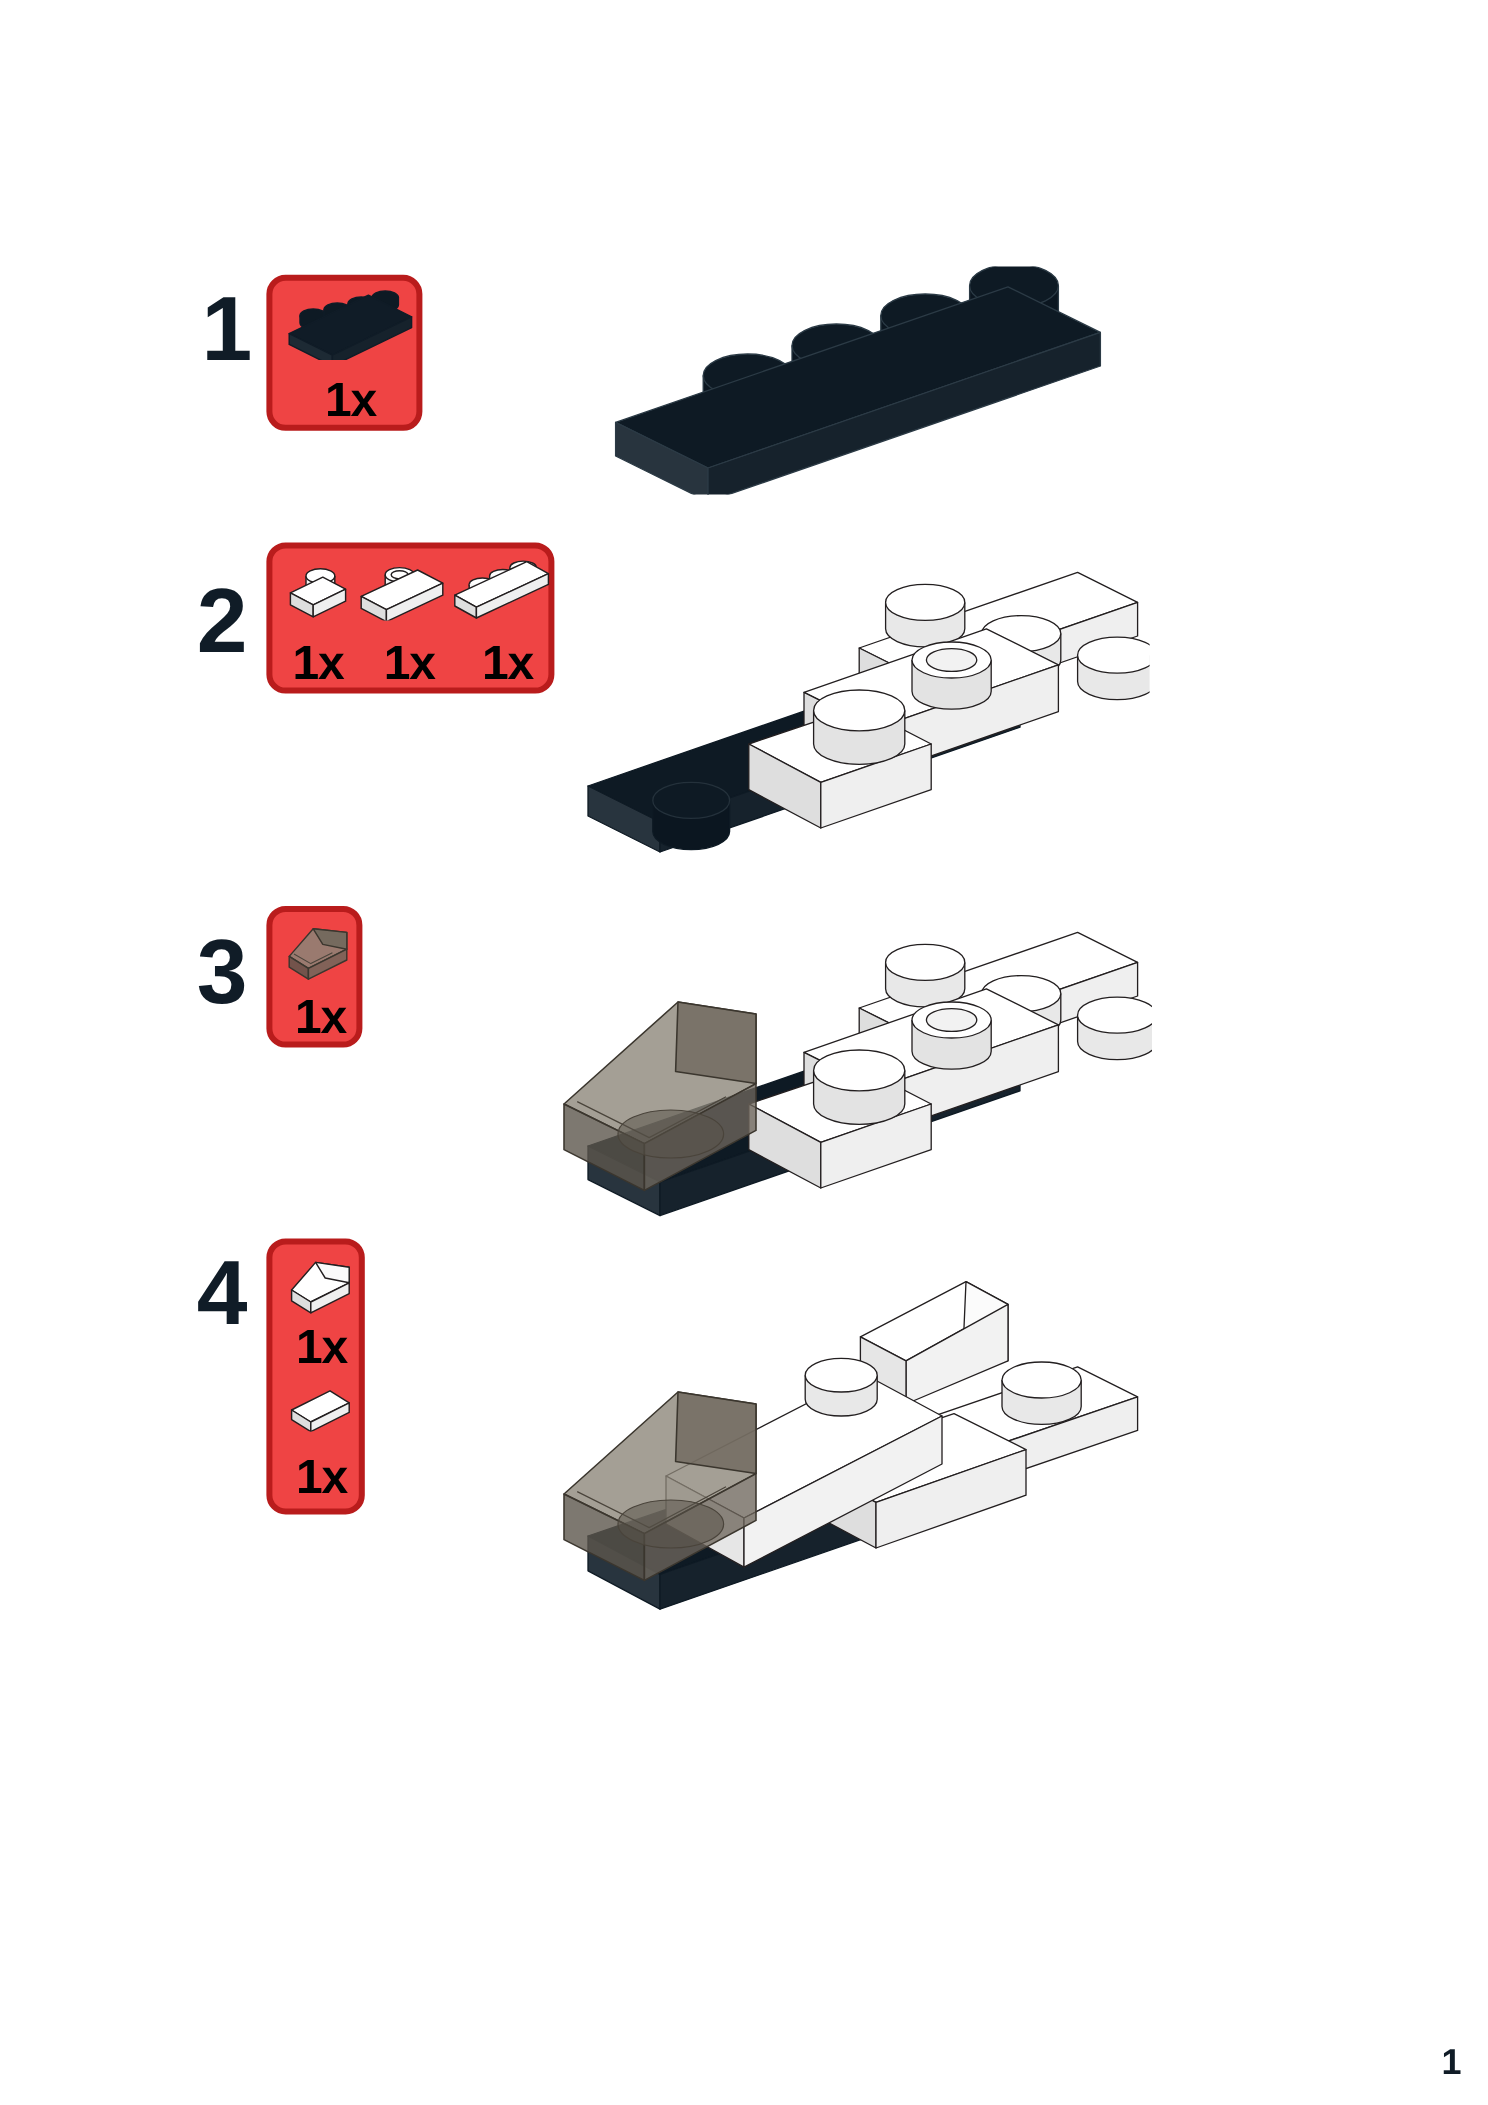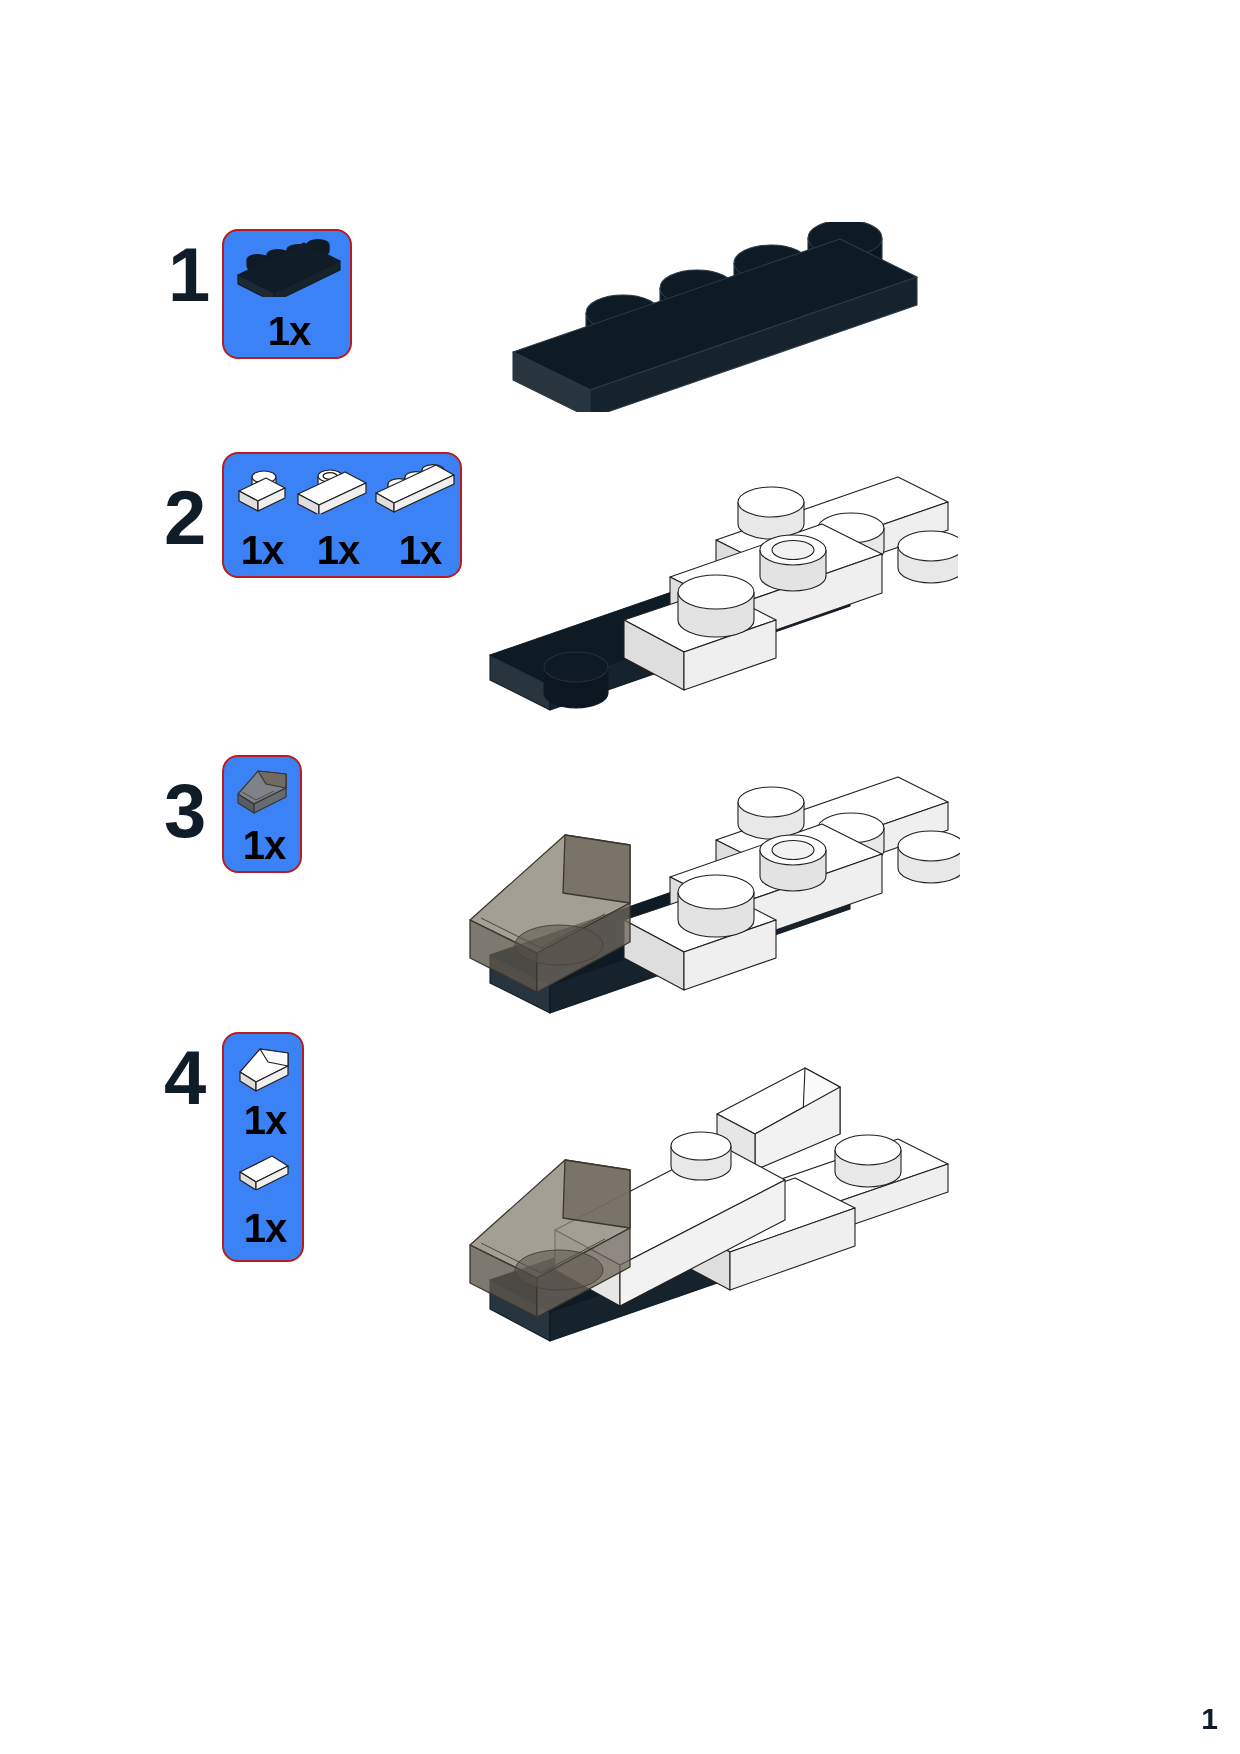--- a/index.html
+++ b/index.html
@@ -28,23 +28,23 @@
     line-height: 76px;
     color: #101c27;
     letter-spacing: -2px;
     user-select: none;
   }
 
   
   .callout {
     position: absolute;
     box-sizing: border-box;
-    border: 2px solid #b91c1c;
+    border: 5px solid #b91c1c;
     border-radius: 16px;
-    background: #3b82f6;
+    background: #ef4444;
   }
   .callout-row {
     position: absolute;
     display: flex;
     align-items: flex-end;
     justify-content: center;
   }
   .qty {
     font-family: "Liberation Sans", sans-serif;
     font-weight: bold;

